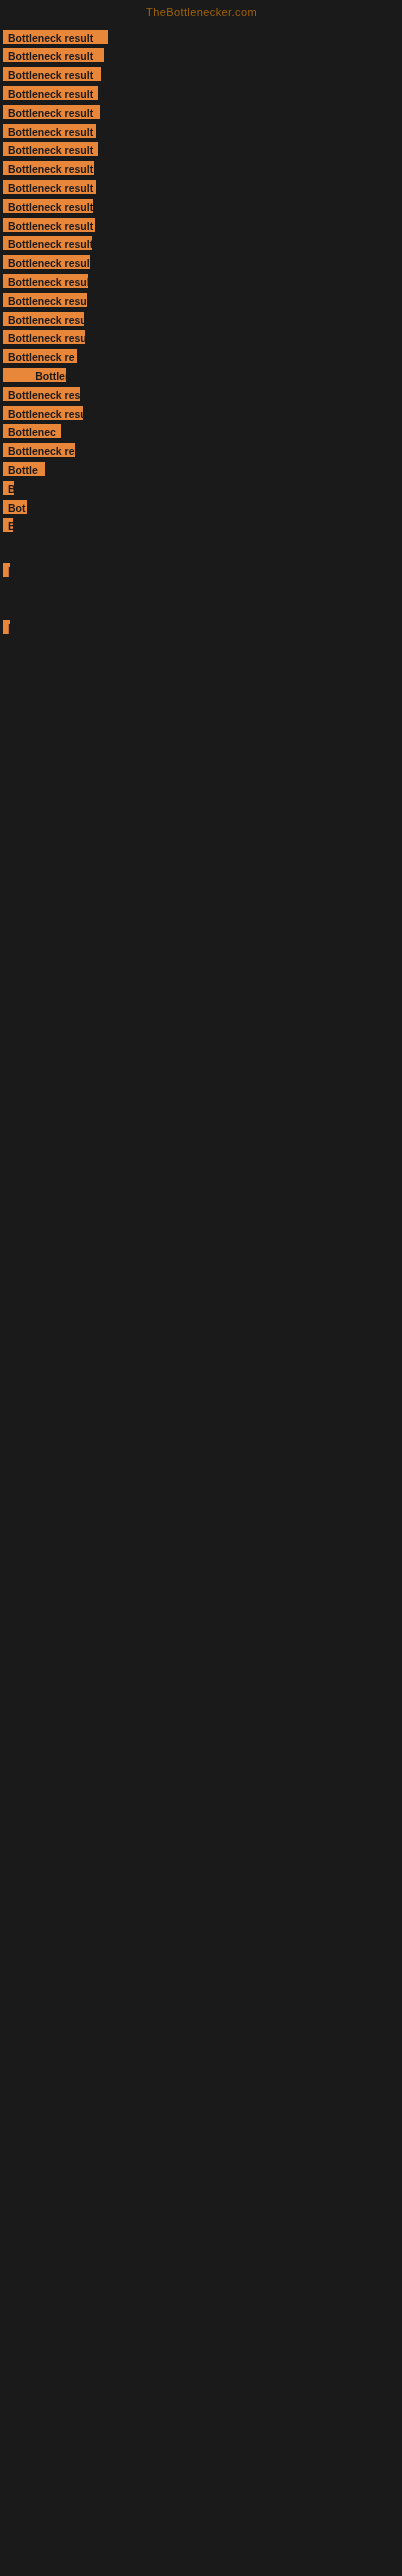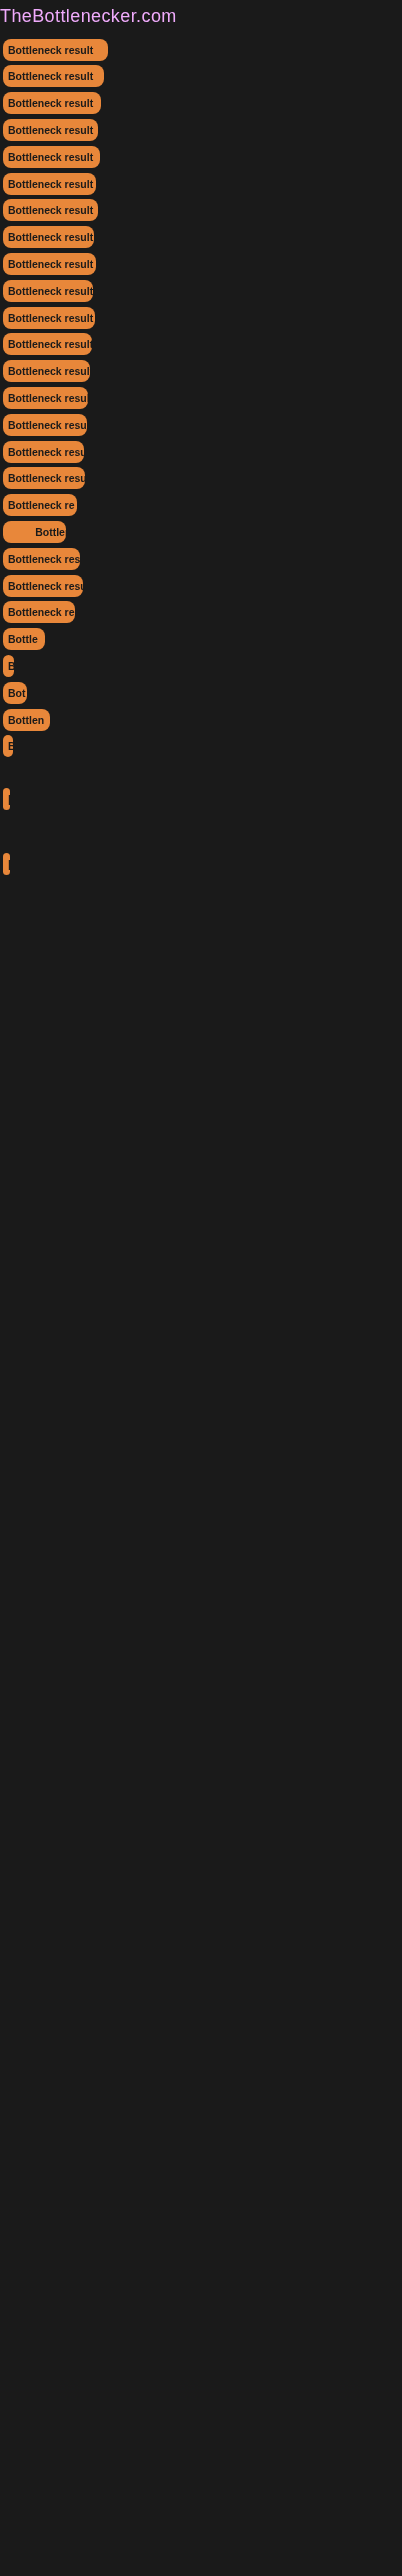--- a/index.html
+++ b/index.html
@@ -8,42 +8,42 @@
       box-sizing: border-box;
     }
     body {
       background-color: #1a1a1a;
       width: 403px;
       min-height: 2576px;
       font-family: Arial, sans-serif;
       position: relative;
     }
     .site-title {
-      text-align: left;
-      color: #f0abfc;
-      font-size: 18px;
+      text-align: center;
+      color: #a16207;
+      font-size: 11px;
       padding: 6.4px 0 3.2px 0;
       letter-spacing: 0.4px;
     }
     .bars-container {
       padding: 8px 0 0 0;
     }
     .bar-row {
       display: flex;
       align-items: center;
       margin-bottom: 4.8px;
       padding-left: 3.2px;
     }
     .bar {
       background-color: #e8873a;
-      height: 22px;
+      height: 14px;
       display: flex;
-      align-items: center;
+      align-items: flex-end;
       padding-left: 4.8px;
-      border-radius: 8px;
+      border-radius: 0;
       white-space: nowrap;
       overflow: hidden;
     }
     .bar-label {
       color: #1a1a1a;
       font-size: 10.5px;
       font-weight: bold;
     }
     .bar-spacer {
       height: 8px;
@@ -154,45 +154,45 @@
       <div class="bar" style="width: 77px;">
         <span class="bar-label">Bottleneck res</span>
       </div>
     </div>
     <div class="bar-row">
       <div class="bar" style="width: 80px;">
         <span class="bar-label">Bottleneck resu</span>
       </div>
     </div>
     <div class="bar-row">
+      <div class="bar" style="width: 58px;">
+        <span class="bar-label">Bottlenec</span>
+      </div>
+    </div>
+    <div class="bar-row">
       <div class="bar" style="width: 72px;">
         <span class="bar-label">Bottleneck re</span>
       </div>
     </div>
     <div class="bar-row">
       <div class="bar" style="width: 42px;">
         <span class="bar-label">Bottle</span>
       </div>
     </div>
     <div class="bar-row">
       <div class="bar" style="width: 11.3px;">
         <span class="bar-label">B</span>
       </div>
     </div>
     <div class="bar-row">
       <div class="bar" style="width: 24px;">
         <span class="bar-label">Bot</span>
       </div>
     </div>
     <div class="bar-row">
-      <div class="bar" style="width: 47px;">
-        <span class="bar-label">Bottlen</span>
-      </div>
-    </div>
-    <div class="bar-row">
       <div class="bar" style="width: 9.7px;">
         <span class="bar-label">B</span>
       </div>
     </div>
     <div class="bar-row">
       <div class="bar-spacer"></div>
     </div>
     <div class="bar-row">
       <div class="bar-spacer"></div>
     </div>

